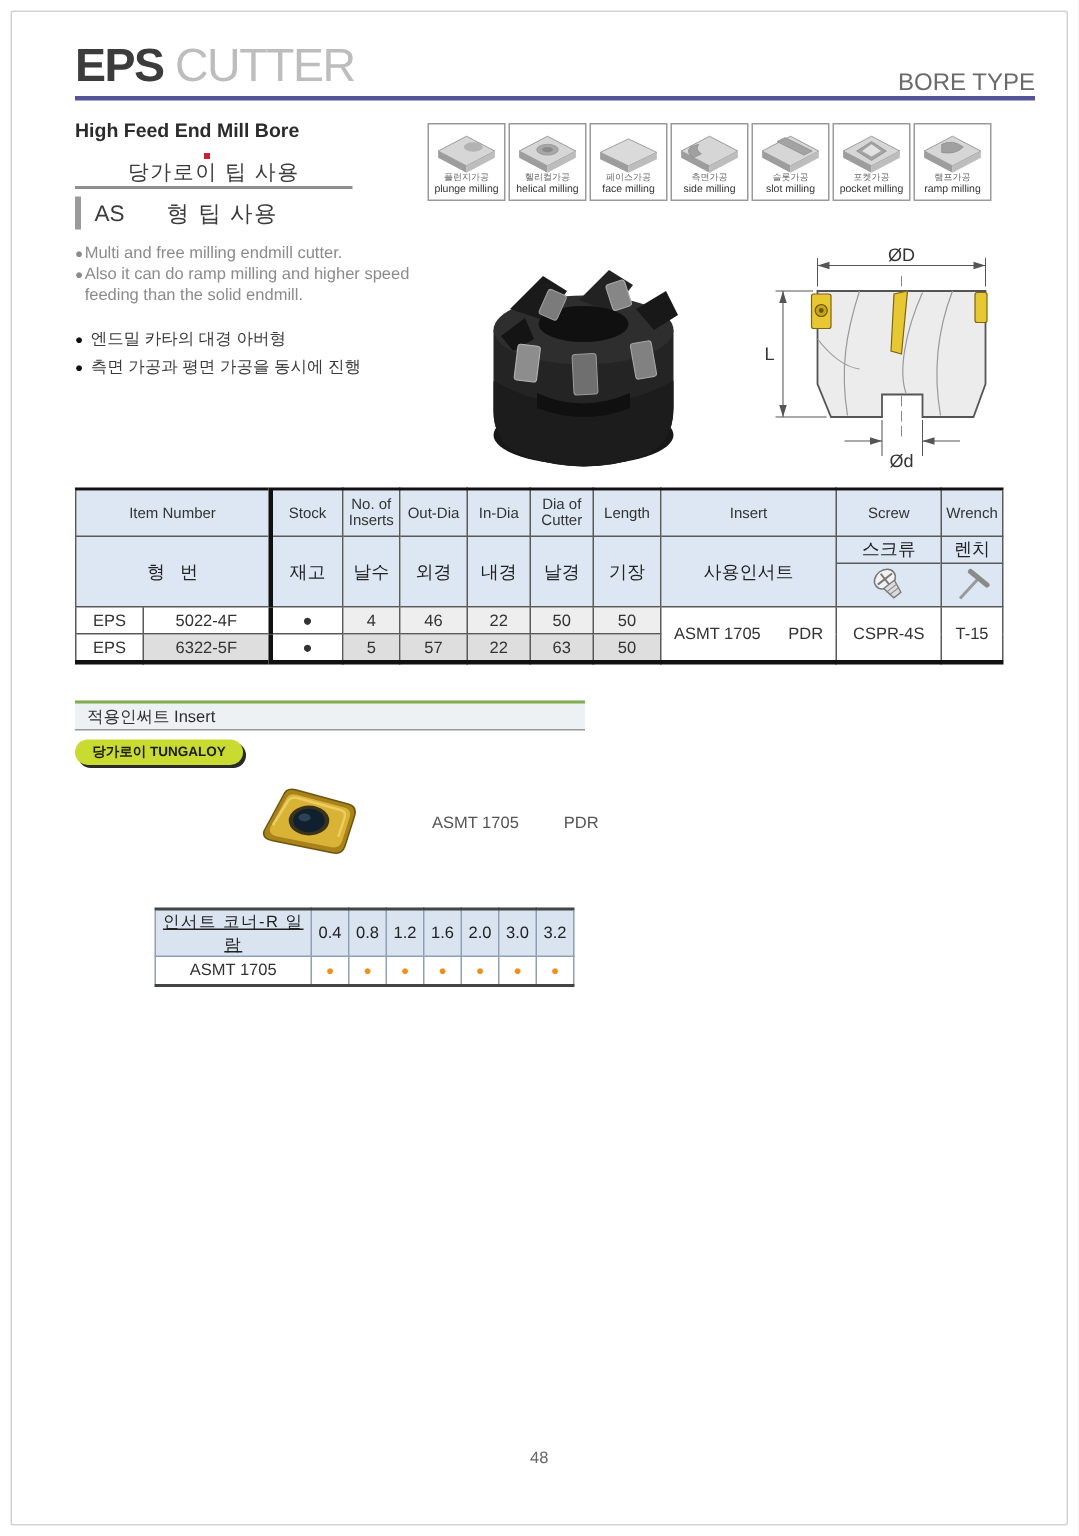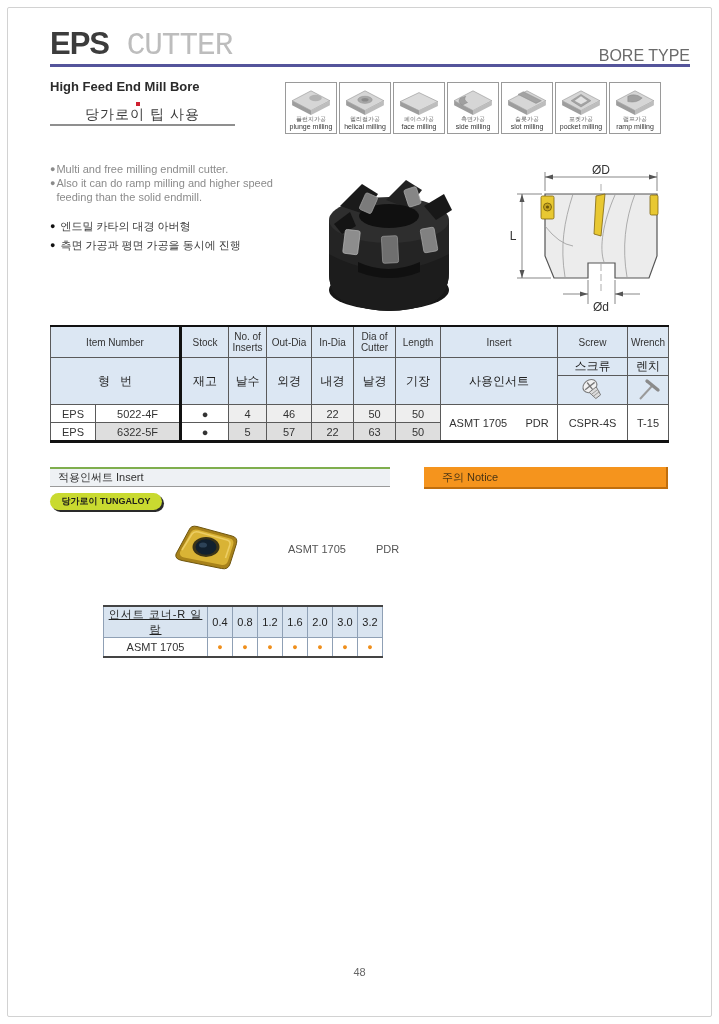--- a/index.html
+++ b/index.html
@@ -4,21 +4,21 @@
 <style>
   html,body{margin:0;padding:0;background:#e9e9e9;}
   .page{position:relative;width:719px;height:1024px;background:#fff;margin:0 auto;
         font-family:"Liberation Sans",sans-serif;color:#333;overflow:hidden;}
   .page-frame{position:absolute;left:7px;top:7px;right:7px;bottom:7px;
         border:1px solid #d2d2d2;border-radius:2px;pointer-events:none;}
 
   
   .title{position:absolute;left:50px;top:26px;font-size:31px;letter-spacing:-1px;}
   .title .t1{color:#3c3c3c;font-weight:600;}
-  .title .t2{color:#bdbdbd;font-weight:400;font-family:Liberation Mono, monospace;}
+  .title .t2{color:#bdbdbd;font-weight:400;}
   .bore-type{position:absolute;right:29px;top:47px;font-size:16px;color:#6a6a6a;letter-spacing:0px;}
   .rule{position:absolute;left:50px;top:64px;width:640px;height:3px;background:#54549b;}
   .subtitle{position:absolute;left:50px;top:79px;font-size:13px;font-weight:bold;color:#2b2b2b;}
 
   
   .micons{position:absolute;left:285px;top:82px;display:flex;gap:2px;}
   .mbox{width:52px;height:52px;border:1px solid #9a9a9a;background:#fff;
         display:flex;flex-direction:column;align-items:center;justify-content:flex-end;
         padding:2px 0 2px;box-sizing:border-box;}
   .mbox svg{width:44px;height:27px;flex:0 0 auto;}
@@ -177,20 +177,25 @@
           <path d="M16,8 q8,-4 16,2 q-6,6 -16,4 z" fill="#a0a0a0" stroke="#858585" stroke-width="0.5"></path>
         </svg>
       <span class="mkr">램프가공</span>
       <span class="men">ramp milling</span>
     </div>
   </div>
 
   <div class="sec-red">
     <div class="bar"></div>
     <div class="txt">당가로이 팁 사용</div>
+  </div>
+  <div class="sec-gray">
+    <div class="bar"></div>
+    <div class="pfx">AS</div>
+    <div class="txt">형 팁 사용</div>
   </div>
 
   <div class="feat-en">
     <div class="line">
       <span class="blt">●</span>
       <span>Multi and free milling endmill cutter.</span>
     </div>
     <div class="line">
       <span class="blt">●</span>
       <span>Also it can do ramp milling and higher speed feeding than the solid endmill.</span>
@@ -351,21 +356,20 @@
       <td class="shade2">57</td>
       <td class="shade2">22</td>
       <td class="shade2">63</td>
       <td class="shade2">50</td>
     </tr>
   </tbody>
     </table>
 
   <div class="insert-bar">적용인써트 Insert</div>
   <div class="brand-pill">당가로이 TUNGALOY</div>
-  <div class="notice-bar">주의 Notice</div>
 
   <svg class="insert-photo" viewBox="0 0 76 60">
     <path d="M8,36 L21,12 Q23,7 29,8.5 L64,18 Q70,19.5 68.5,25.5 L62,46 Q60,52 53.5,50.5 L14,42.5 Q6.5,41 8,36 Z" fill="#a8821a" stroke="#6e550e" stroke-width="1"></path>
     <path d="M12,34 L23,14 Q25,10.5 30,11.8 L62,20.5 Q66.5,21.8 65.2,26.5 L60,43 Q58.3,47.8 53,46.8 L16,39.5 Q11,38.3 12,34 Z" fill="#d9b335"></path>
     <path d="M14,32 L24,16 Q26,13 30.5,14 L59,22 Q62.8,23 61.8,27 L57.5,40" fill="none" stroke="#eccd63" stroke-width="1.6"></path>
     <ellipse cx="38" cy="29" rx="13.5" ry="10" fill="#3a3317"></ellipse>
     <ellipse cx="38" cy="29" rx="10.5" ry="7.8" fill="#11202e"></ellipse>
     <ellipse cx="35" cy="27" rx="4" ry="2.6" fill="#2c4257"></ellipse>
   </svg>
   <div class="insert-labels">

